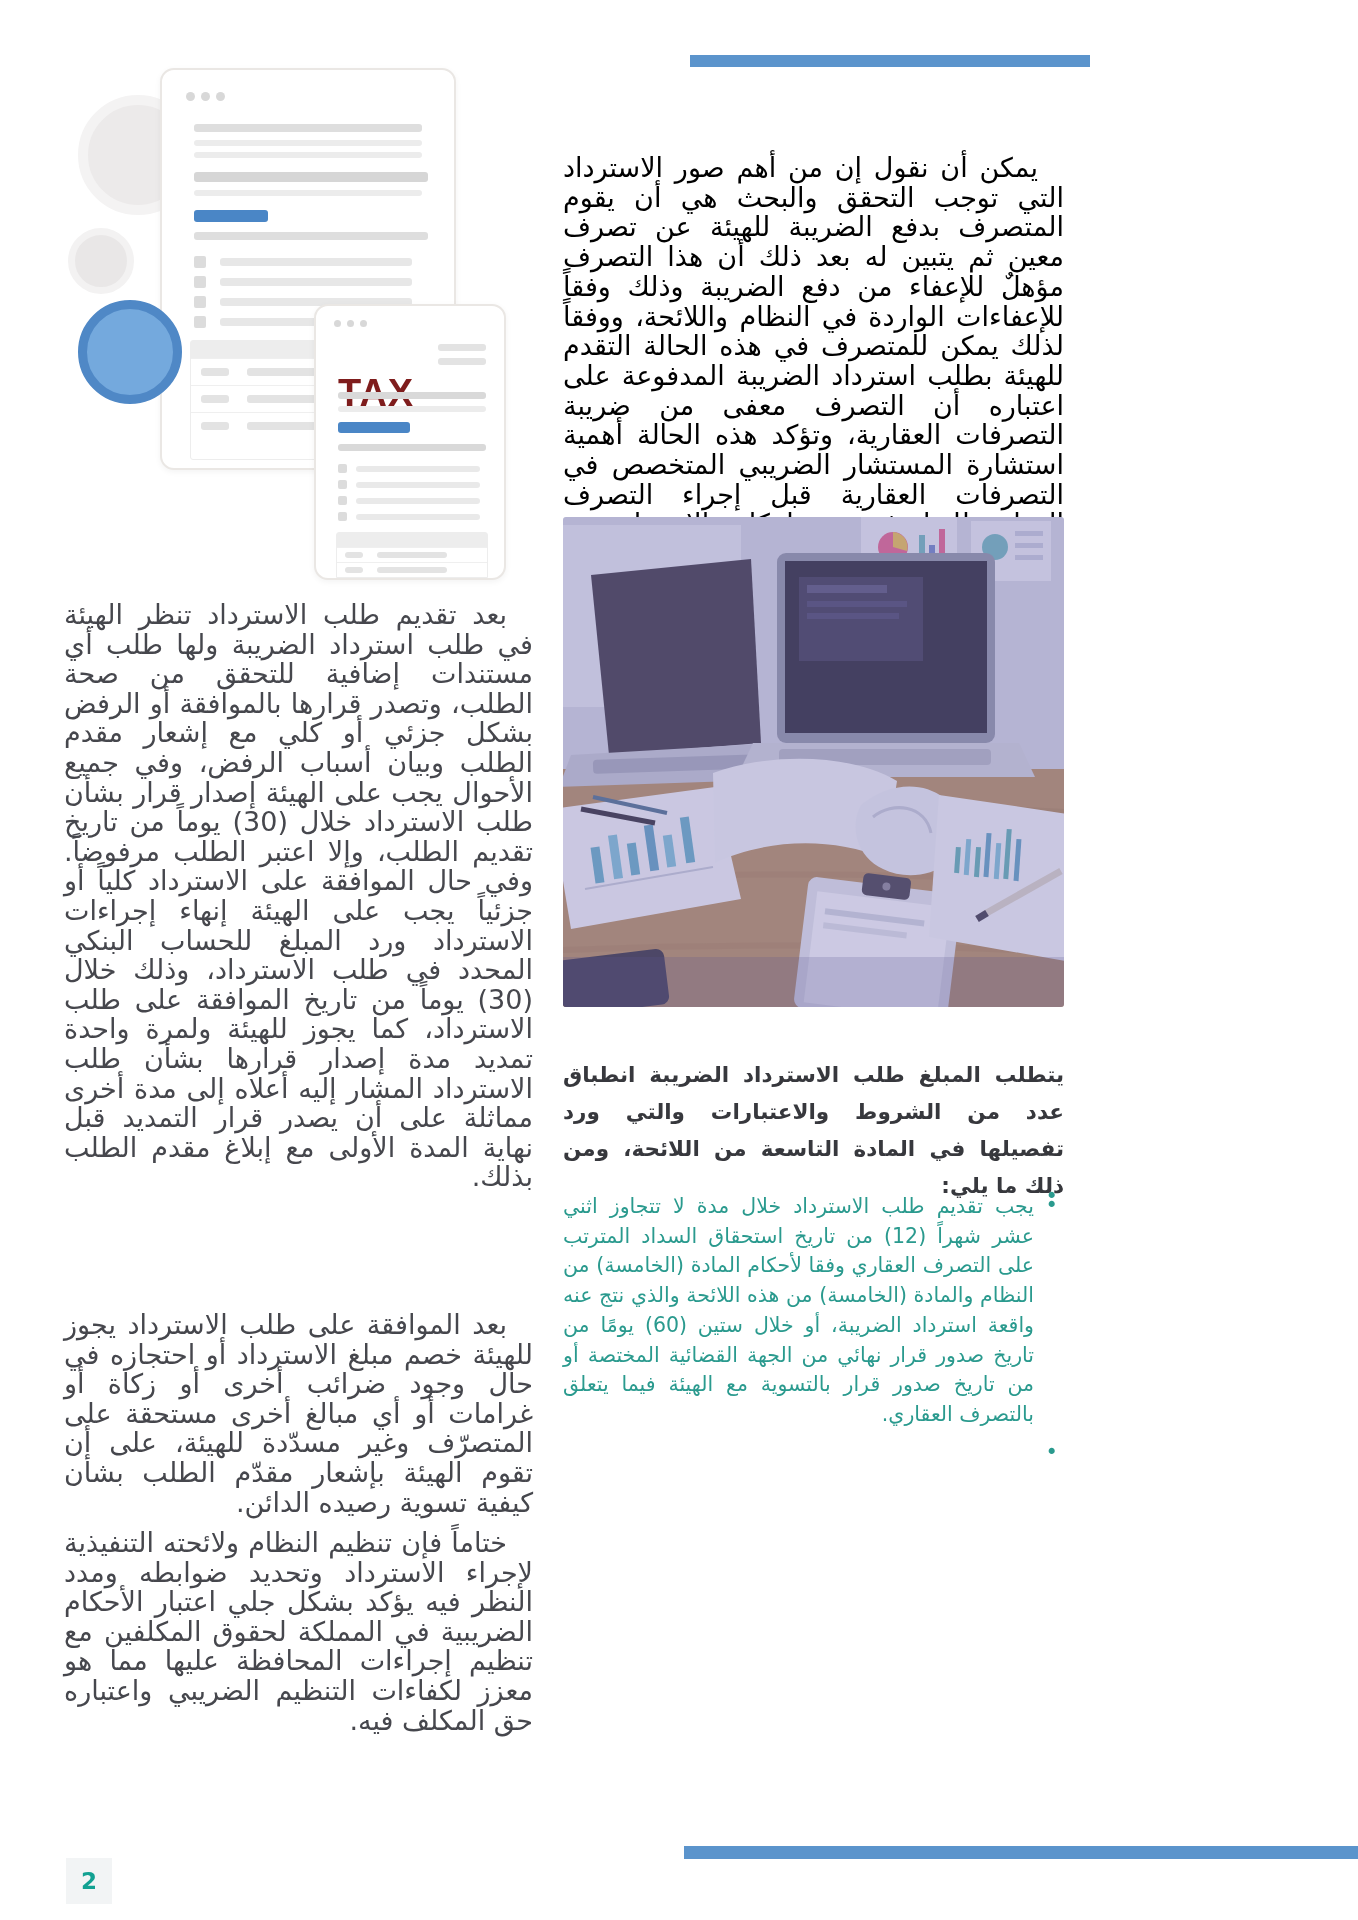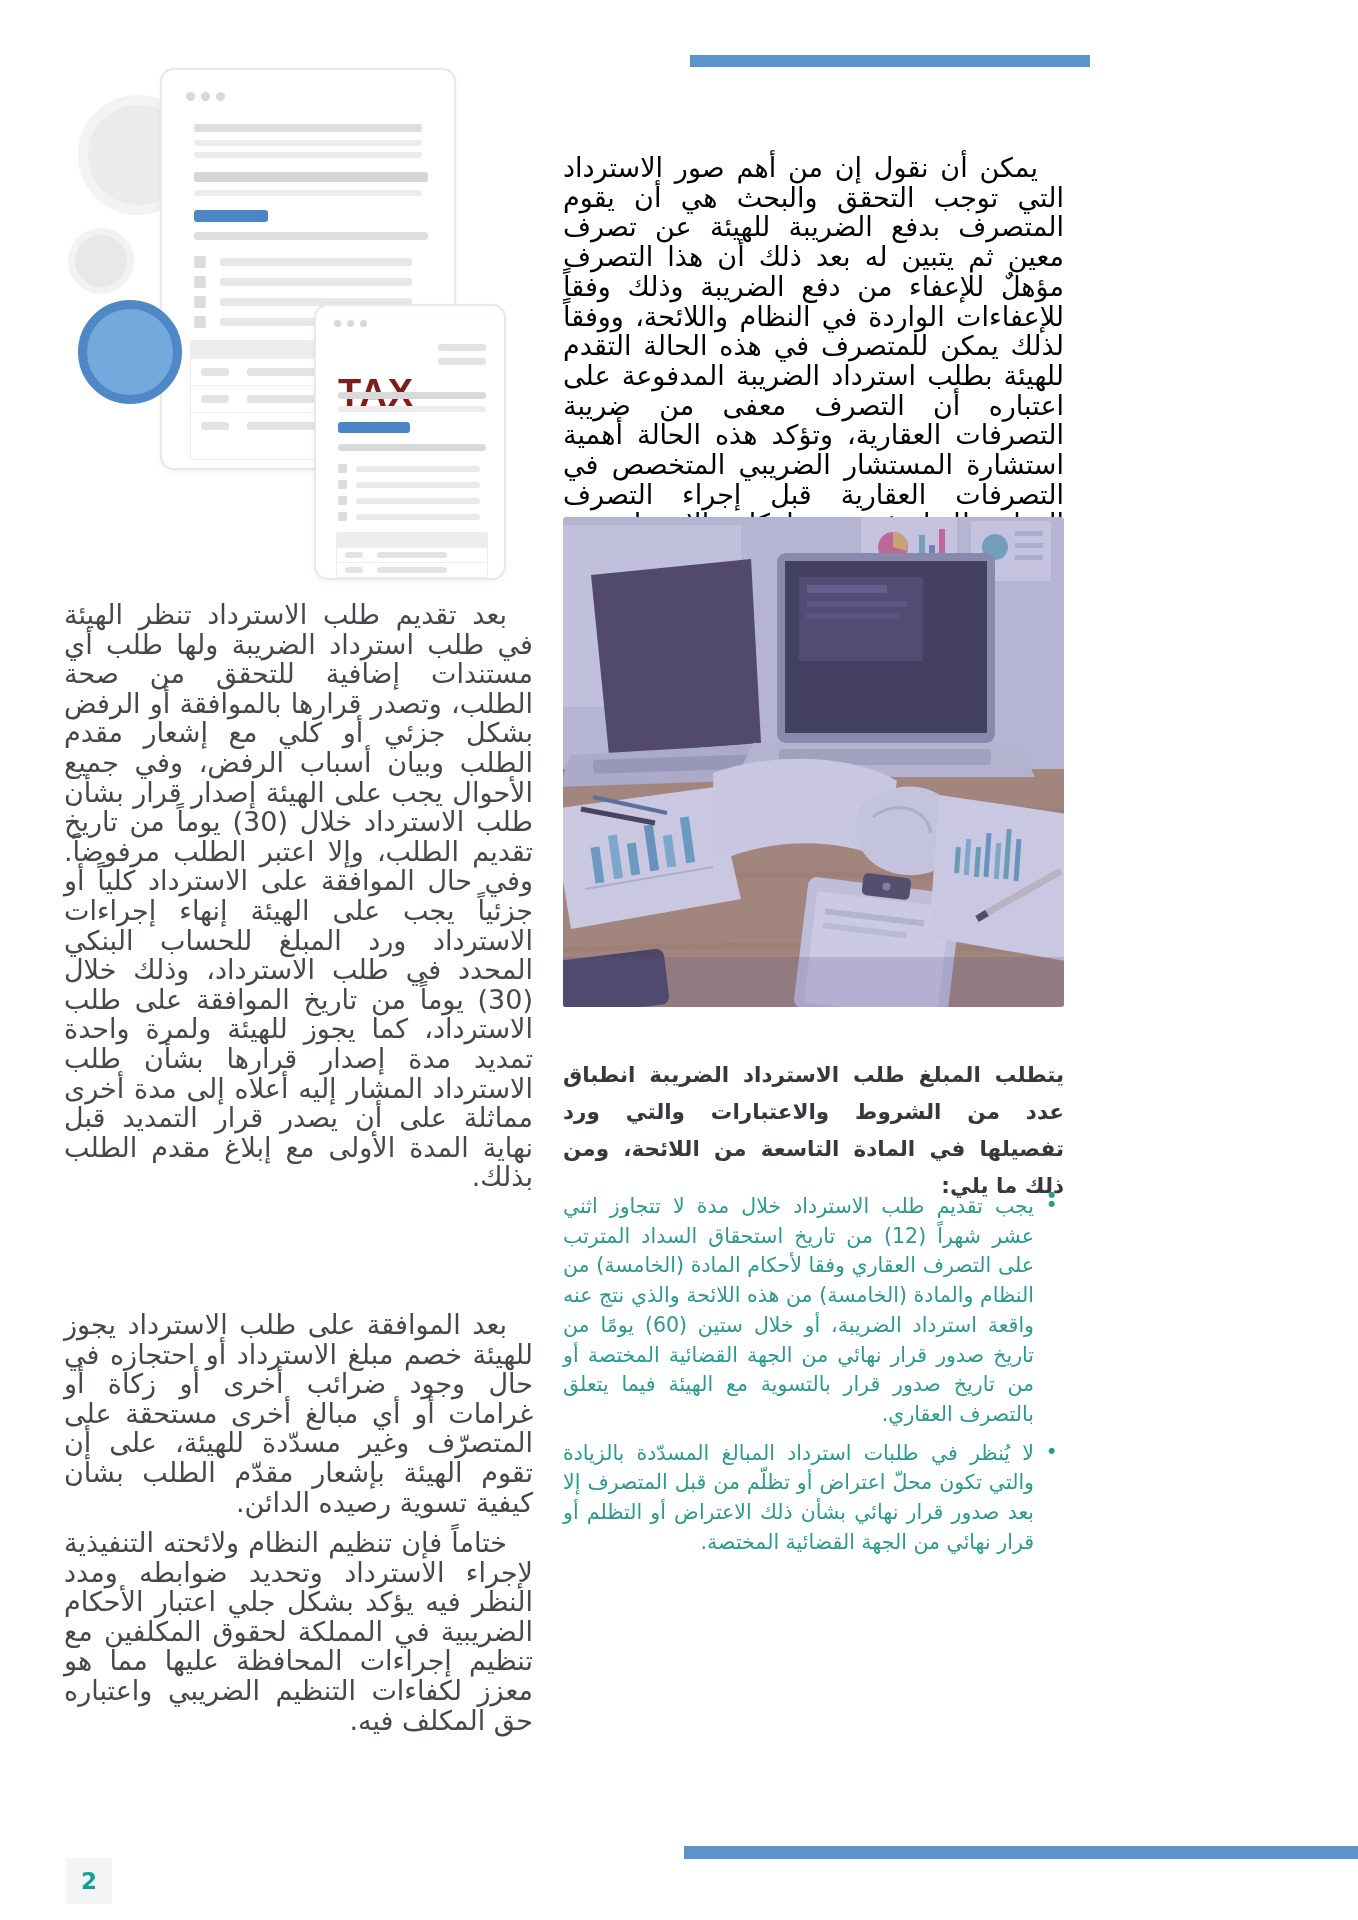--- a/index.html
+++ b/index.html
@@ -227,21 +227,21 @@
       <rect x="0" y="0" width="501" height="490" fill="#7a72b4" opacity="0.36"></rect>
       <rect x="0" y="440" width="501" height="50" fill="#5d5690" opacity="0.22"></rect>
     </svg>
   </div>
 
   <h2 class="rcol-block heading" style="position:absolute;margin:0;">يتطلب المبلغ طلب الاسترداد الضريبة انطباق عدد من الشروط والاعتبارات والتي ورد تفصيلها في المادة التاسعة من اللائحة، ومن ذلك ما يلي:</h2>
 
   <ul class="rcol-block bullets" style="position:absolute;">
     <li><span class="dot">•</span></li>
     <li><span class="dot">•</span><span>يجب تقديم طلب الاسترداد خلال مدة لا تتجاوز اثني عشر شهراً (12) من تاريخ استحقاق السداد المترتب على التصرف العقاري وفقا لأحكام المادة (الخامسة) من النظام والمادة (الخامسة) من هذه اللائحة والذي نتج عنه واقعة استرداد الضريبة، أو خلال ستين (60) يومًا من تاريخ صدور قرار نهائي من الجهة القضائية المختصة أو من تاريخ صدور قرار بالتسوية مع الهيئة فيما يتعلق بالتصرف العقاري.</span></li>
-    <li><span class="dot">•</span><span>لا يُنظر في طلبات استرداد المبالغ المسدّدة بالزيادة والتي تكون محلّ اعتراض أو تظلّم من قبل المتصرف إلا بعد صدور قرار نهائي بشأن ذلك الاعتراض أو التظلم أو قرار نهائي من الجهة القضائية المختصة.</span></li>
+    <li><span class="dot">•</span></li>
   </ul>
 
   <p class="lcol-block p1" style="position:absolute;margin:0;">بعد تقديم طلب الاسترداد تنظر الهيئة في طلب استرداد الضريبة ولها طلب أي مستندات إضافية للتحقق من صحة الطلب، وتصدر قرارها بالموافقة أو الرفض بشكل جزئي أو كلي مع إشعار مقدم الطلب وبيان أسباب الرفض، وفي جميع الأحوال يجب على الهيئة إصدار قرار بشأن طلب الاسترداد خلال (30) يوماً من تاريخ تقديم الطلب، وإلا اعتبر الطلب مرفوضاً. وفي حال الموافقة على الاسترداد كلياً أو جزئياً يجب على الهيئة إنهاء إجراءات الاسترداد ورد المبلغ للحساب البنكي المحدد في طلب الاسترداد، وذلك خلال (30) يوماً من تاريخ الموافقة على طلب الاسترداد، كما يجوز للهيئة ولمرة واحدة تمديد مدة إصدار قرارها بشأن طلب الاسترداد المشار إليه أعلاه إلى مدة أخرى مماثلة على أن يصدر قرار التمديد قبل نهاية المدة الأولى مع إبلاغ مقدم الطلب بذلك.</p>
   <p class="lcol-block p3" style="position:absolute;margin:0;">ختاماً فإن تنظيم النظام ولائحته التنفيذية لإجراء الاسترداد وتحديد ضوابطه ومدد النظر فيه يؤكد بشكل جلي اعتبار الأحكام الضريبية في المملكة لحقوق المكلفين مع تنظيم إجراءات المحافظة عليها مما هو معزز لكفاءات التنظيم الضريبي واعتباره حق المكلف فيه.</p>
   <p class="lcol-block p2" style="position:absolute;margin:0;">بعد الموافقة على طلب الاسترداد يجوز للهيئة خصم مبلغ الاسترداد أو احتجازه في حال وجود ضرائب أخرى أو زكاة أو غرامات أو أي مبالغ أخرى مستحقة على المتصرّف وغير مسدّدة للهيئة، على أن تقوم الهيئة بإشعار مقدّم الطلب بشأن كيفية تسوية رصيده الدائن.</p>
 
   <div class="pagenum">2</div>
 
 </div>
 

